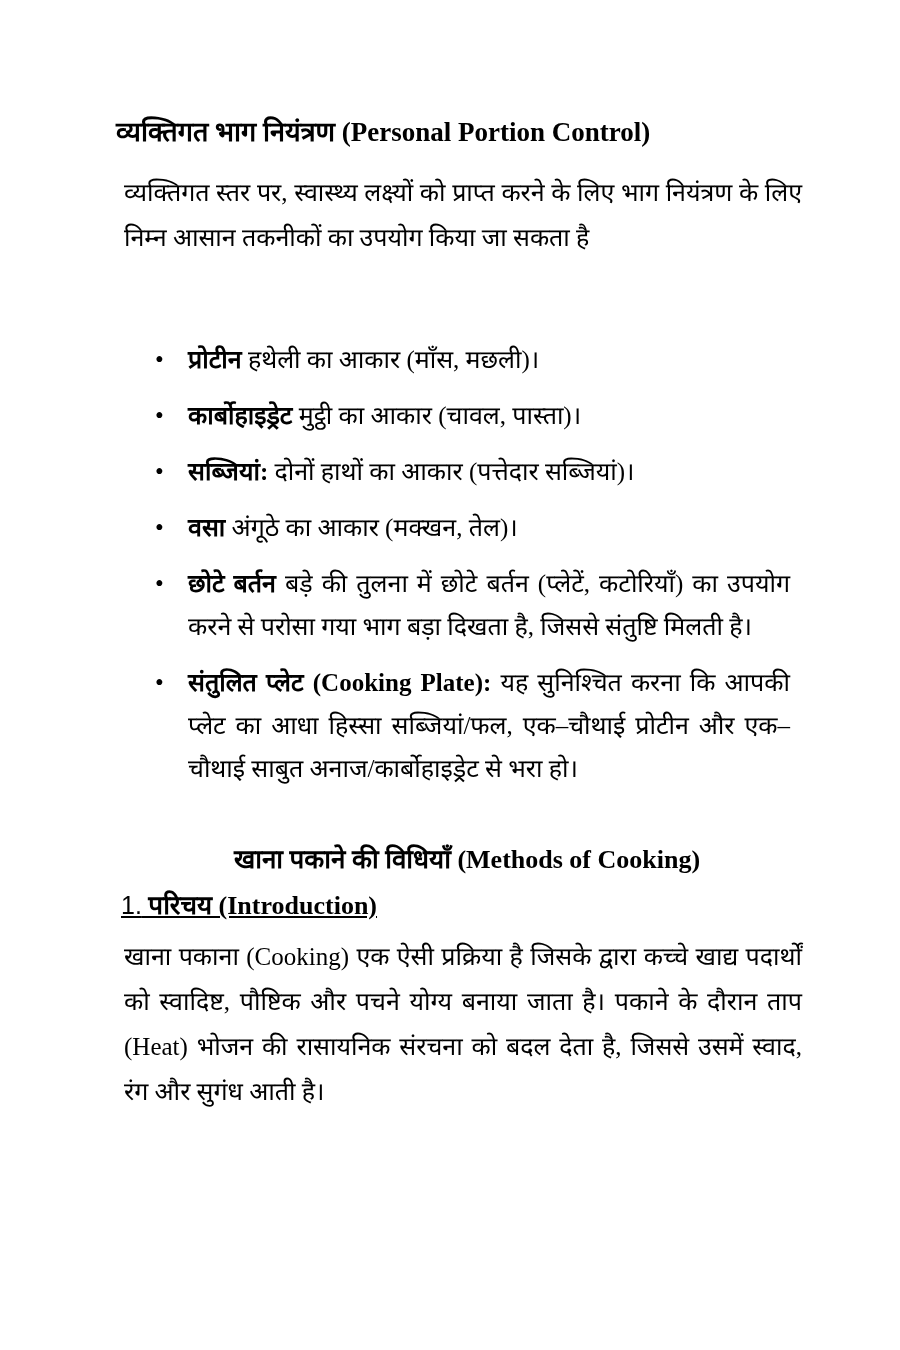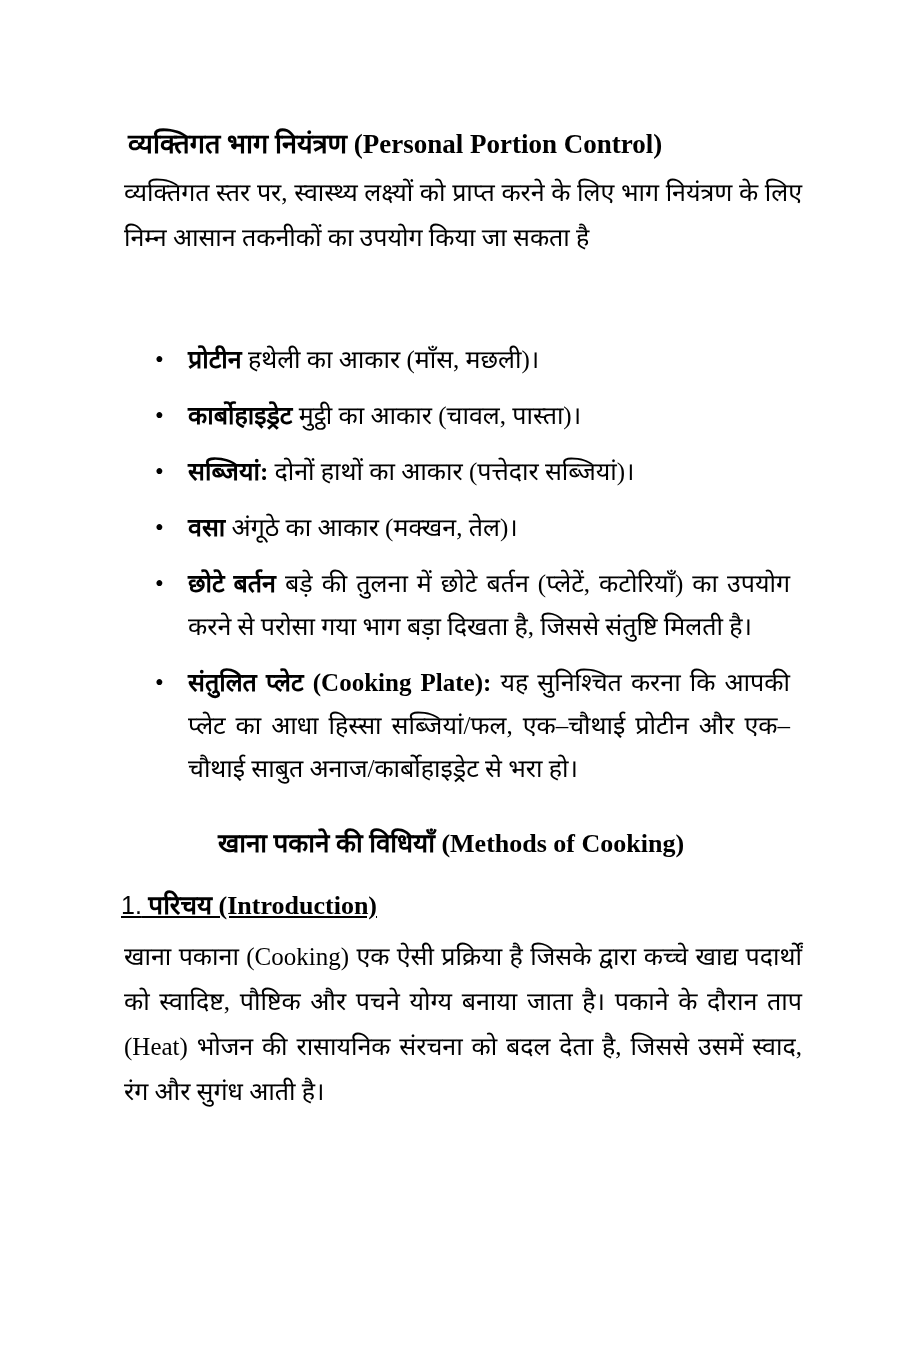--- a/index.html
+++ b/index.html
@@ -19,21 +19,21 @@
   .content-block {
     position: absolute;
     left: 112px;
     width: 678px;
   }
   .doc-h1 {
     top: 106px;
     font-size: 27px;
     font-weight: bold;
     line-height: 44px;
-    margin: 16px;
+    margin: 4px;
   }
   .para {
     font-size: 25px;
     line-height: 45px;
     text-align: justify;
     margin: 12px;
   }
   .para-intro   { top: 158px; }
   .para-hand    { top: 245px; }
   .para-cooking { top: 922px; }
@@ -58,21 +58,21 @@
     top: 0;
     font-size: 25px;
     line-height: 43px;
   }
   .doc-h2 {
     top: 822px;
     font-size: 26px;
     font-weight: bold;
     line-height: 44px;
     text-align: center;
-    margin: 0;
+    margin: 16px;
   }
   .doc-h3 {
     top: 874px;
     font-size: 26px;
     font-weight: bold;
     line-height: 44px;
     margin: 9px;
     text-decoration: underline;
   }
   .h3-number {

